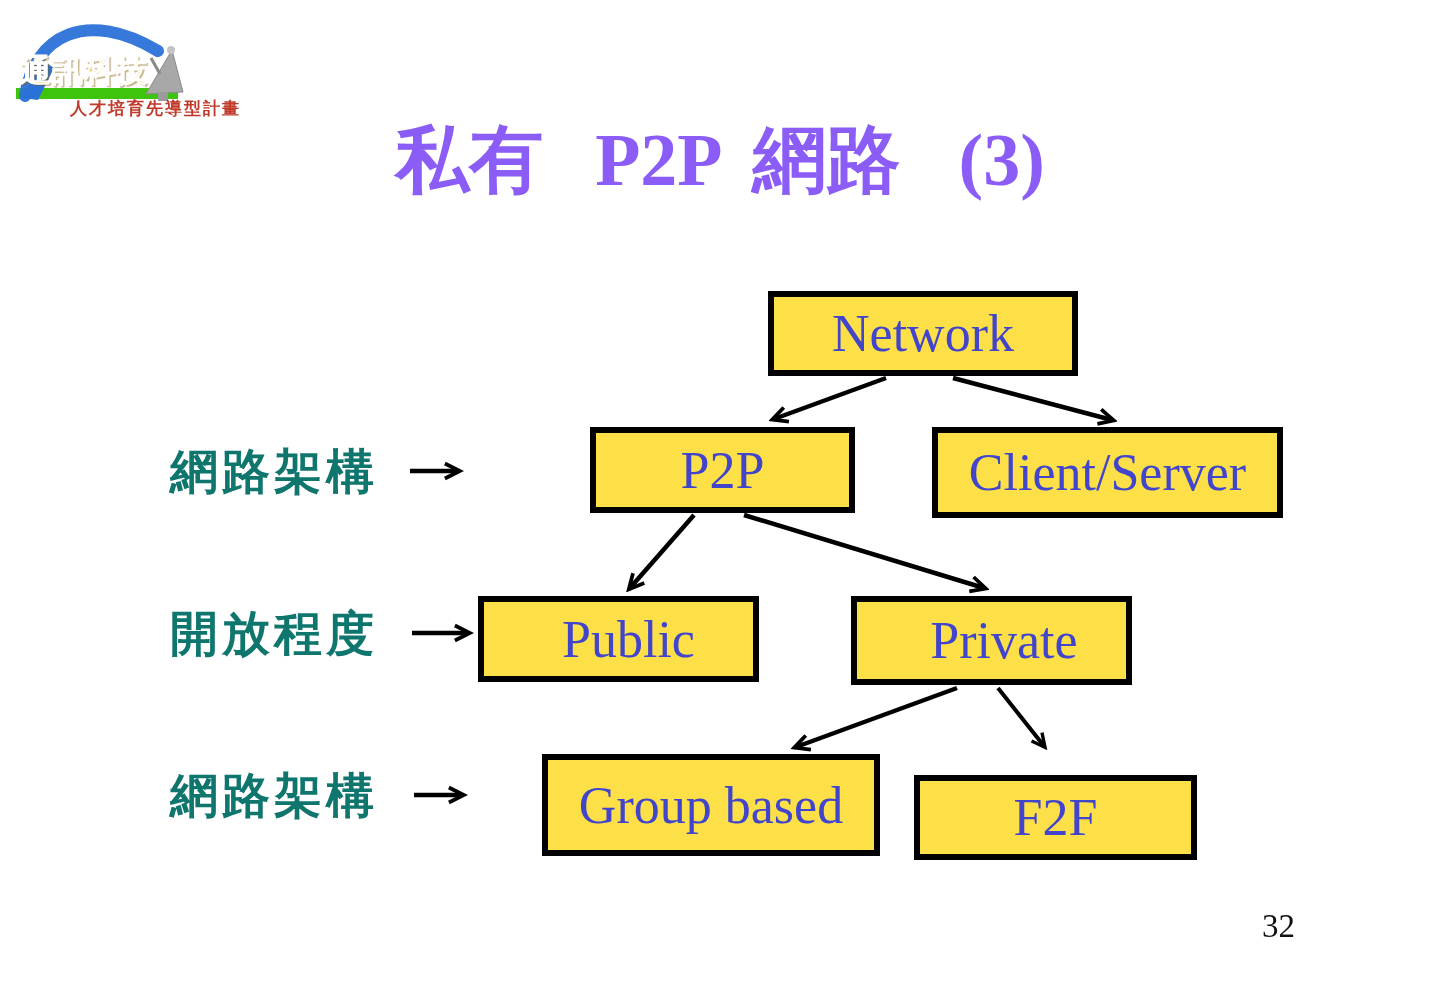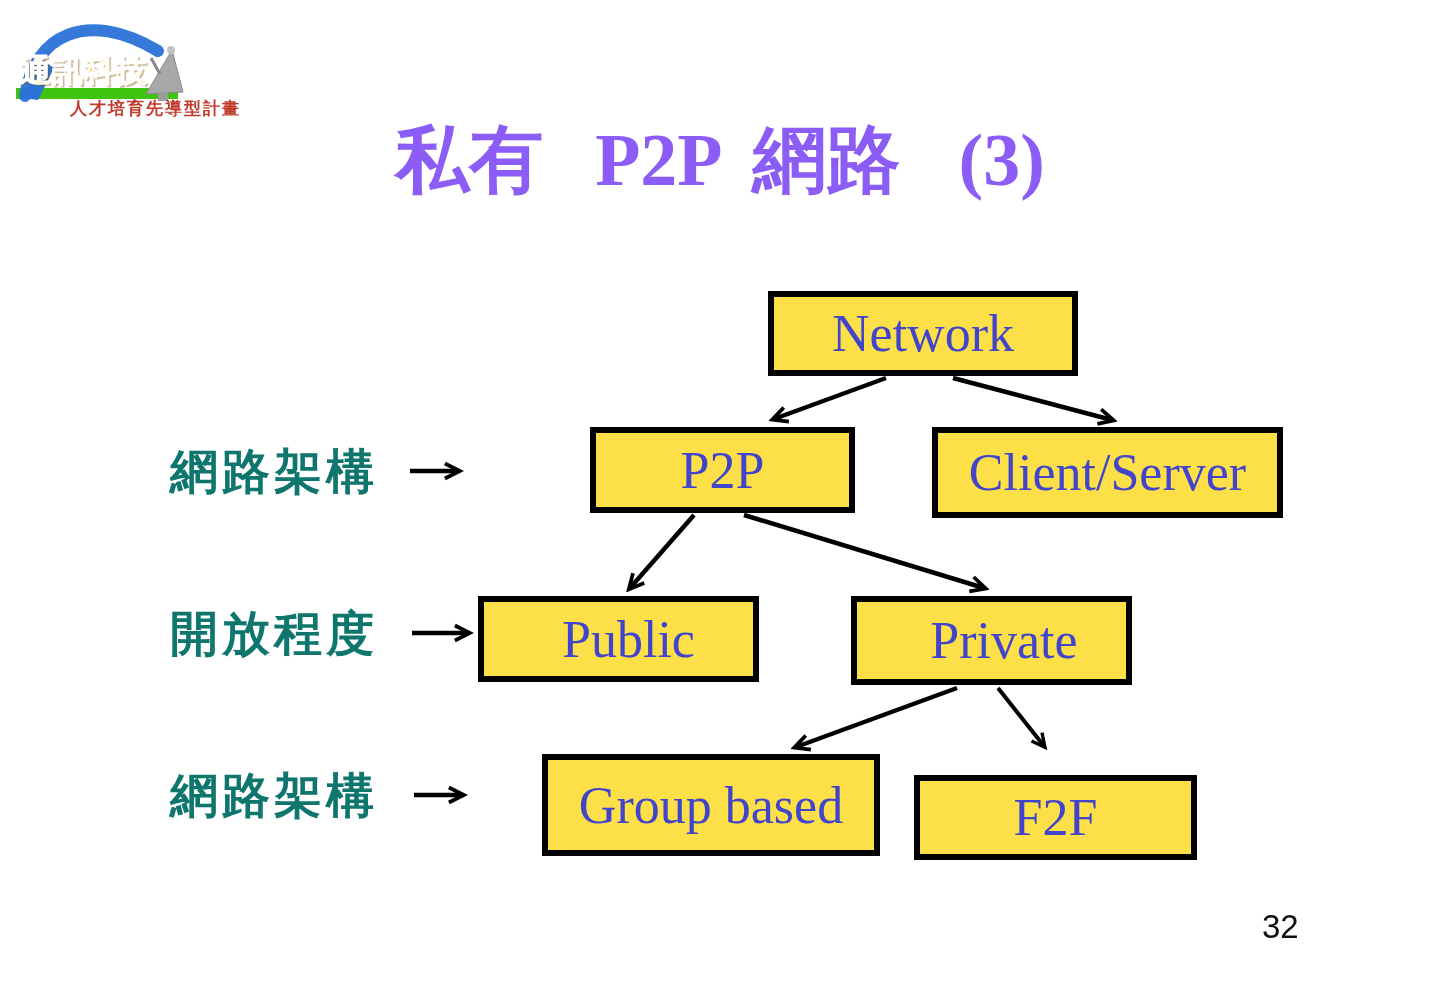--- a/index.html
+++ b/index.html
@@ -94,21 +94,21 @@
   .node-client-server { left: 932px; top: 427px; width: 351px; height: 91px; text-align: right; }
   .node-public        { left: 478px; top: 596px; width: 281px; height: 86px; padding-left: 20px; }
   .node-private       { left: 851px; top: 596px; width: 281px; height: 89px; padding-left: 25px; }
   .node-group-based   { left: 542px; top: 754px; width: 338px; height: 102px; }
   .node-f2f           { left: 914px; top: 755px; width: 283px; height: 85px; margin-top: 20px; }
 
   
   .page-number {
     position: absolute; left: 1262px; top: 908px;
     font-size: 33px; color: #111111;
-    font-family: Liberation Sans, sans-serif;
+    font-family: Liberation Serif, serif;
   }
 </style>
 </head>
 <body>
 
 <div class="slide">
 
   <div class="logo">
     <svg width="190" height="118" viewBox="0 0 190 118">
 

